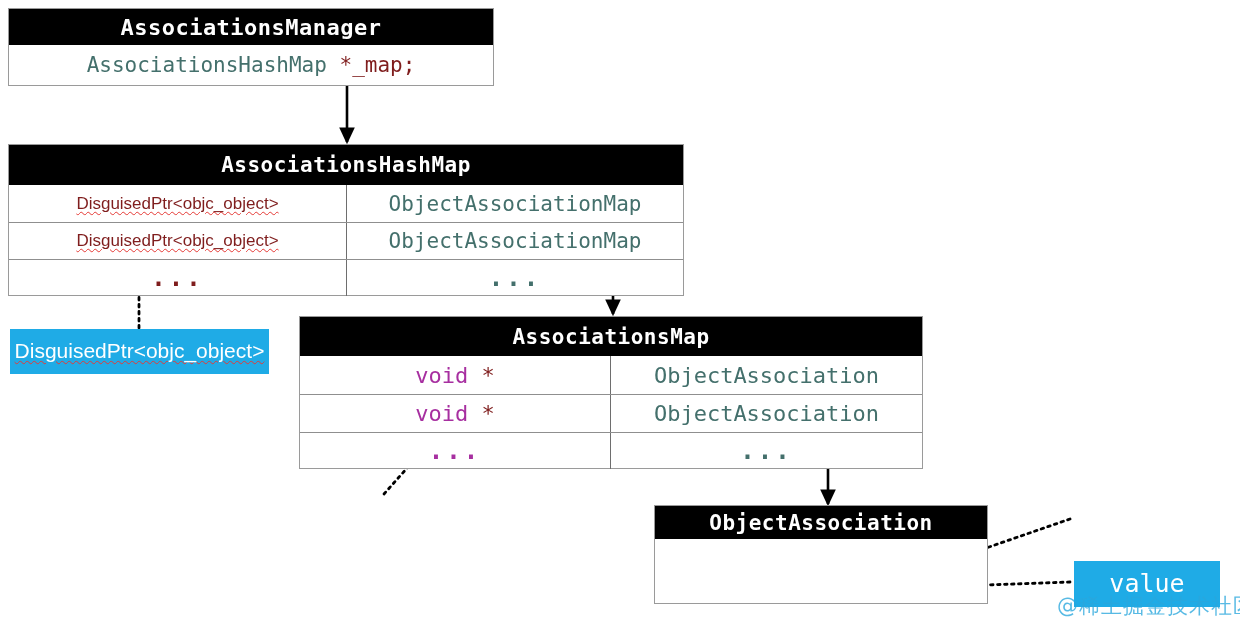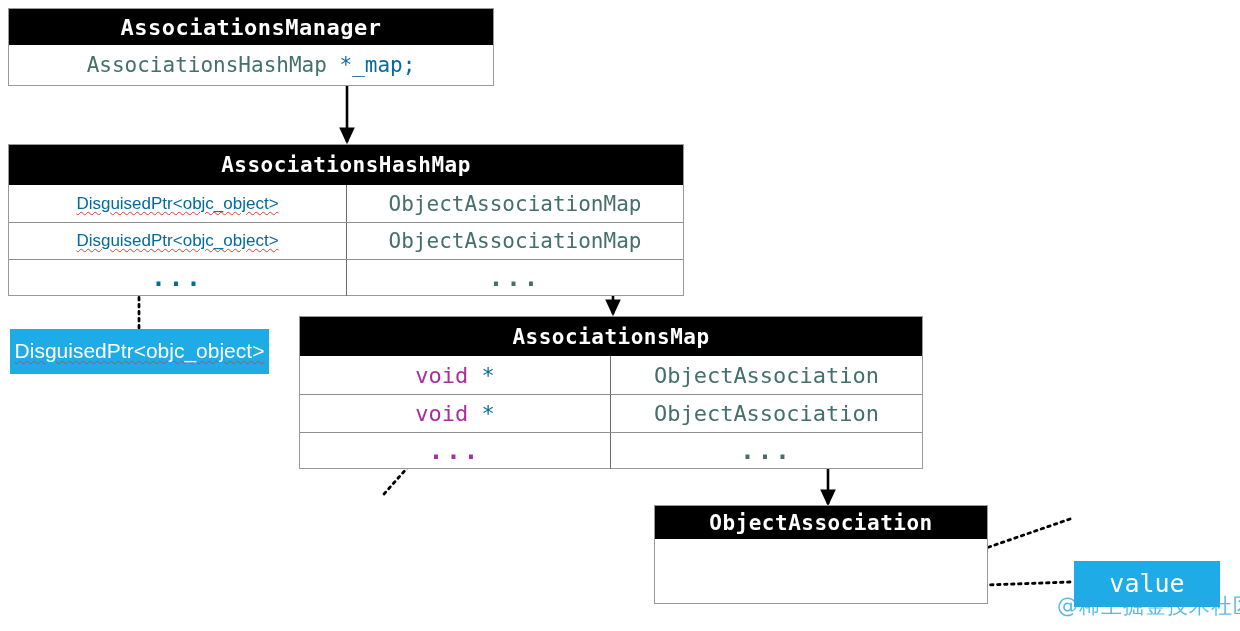--- a/index.html
+++ b/index.html
@@ -49,21 +49,21 @@
     align-items: center;
     justify-content: center;
     overflow: hidden;
     white-space: nowrap;
   }
   .cell.divider { border-right: 1px solid #6e6e6e; }
 
   
   .c-teal   { color: #44706c; }
   .c-purple { color: #a72fa0; }
-  .c-black  { color: #0369a1; }
+  .c-black  { color: #7f1d1d; }
 
   
   .f-mono { font-family: "DejaVu Sans Mono", monospace; }
   .f-sans { font-family: "Liberation Sans", sans-serif; }
 
   
   .squiggle {
     text-decoration: underline;
     text-decoration-style: wavy;
     text-decoration-color: #e53935;

